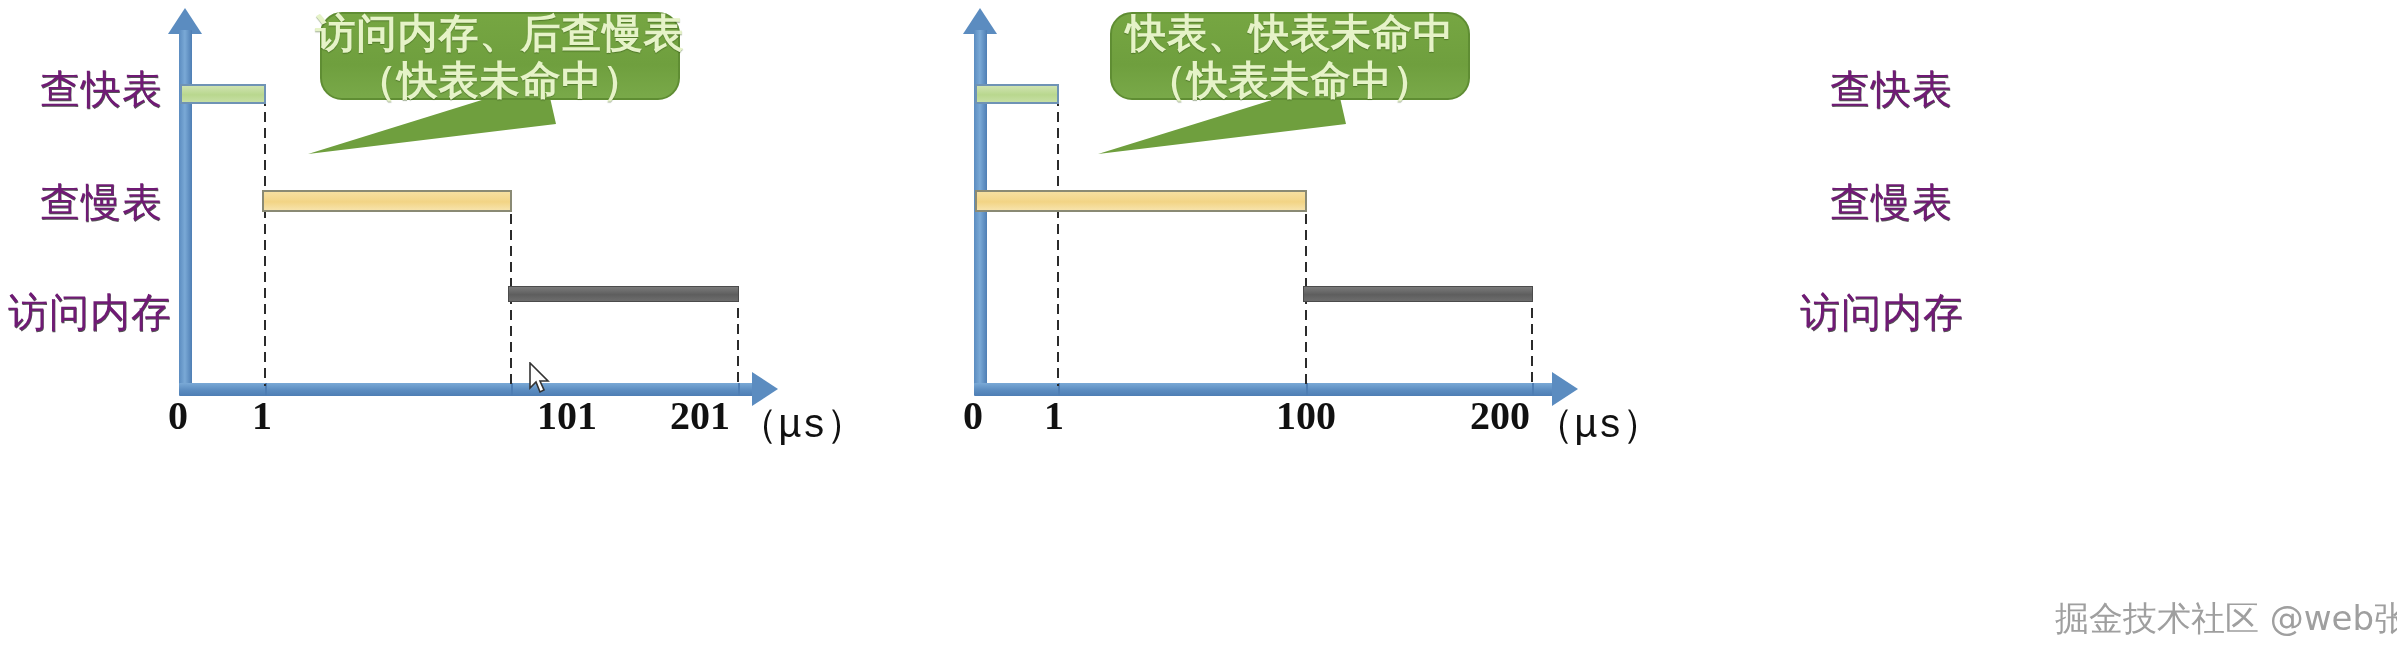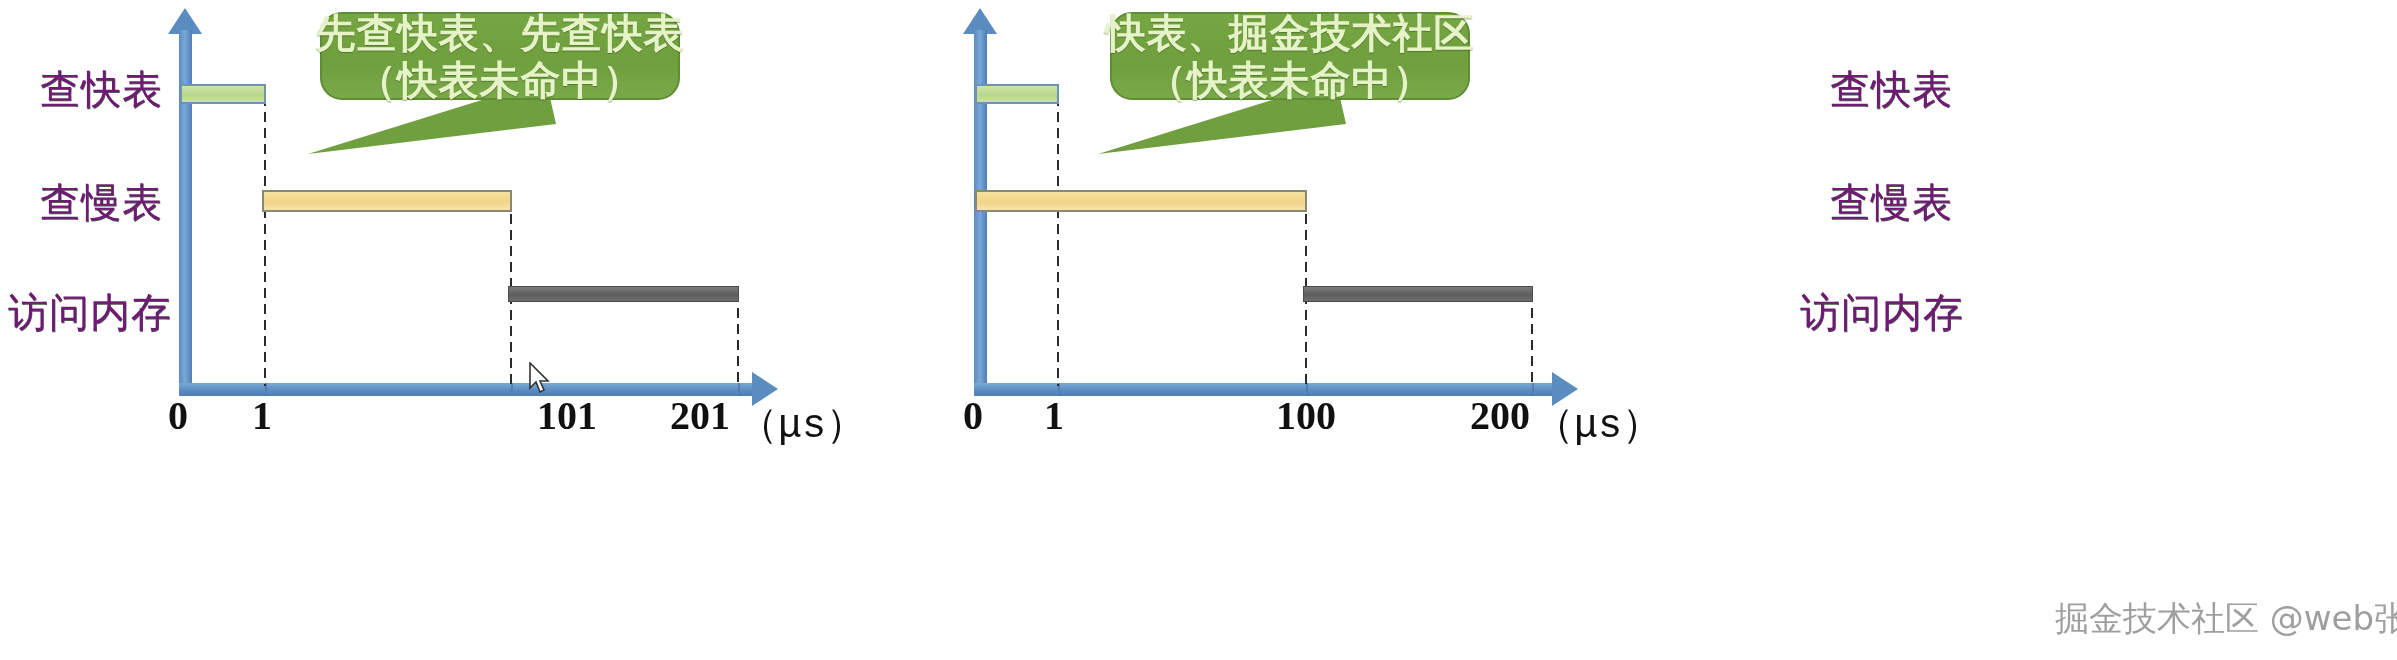--- a/index.html
+++ b/index.html
@@ -178,21 +178,21 @@
     <div class="tick-label" style="left:168px;top:392px;">0</div>
     <div class="tick-label" style="left:252px;top:392px;">1</div>
     <div class="tick-label" style="left:489px;top:392px;margin-left:48px;">101</div>
     <div class="tick-label" style="left:670px;top:392px;text-align:right;">201</div>
     <div class="unit-label" style="left:738px;top:396px;">（μs）</div>
 
     <svg class="callout-tail" style="left:300px;top:80px;width:260px;height:80px;" viewBox="0 0 260 80">
       <polygon points="246,0 256,44 8,74" fill="#6f9f3e"></polygon>
     </svg>
     <div class="callout" style="left:320px;top:12px;width:360px;height:88px;">
-      <div class="callout-line">先查快表、先查快表</div>
+      <div class="callout-line">访问内存、后查慢表</div>
       <div class="callout-line">（快表未命中）</div>
     </div>
 
     <svg class="cursor" style="left:528px;top:362px;" viewBox="0 0 26 34">
       <polygon points="2,1 2,26 8,20 12,30 16,28 12,19 20,19" fill="#ffffff" stroke="#333333" stroke-width="1.6"></polygon>
     </svg>
   </div>
 
   <div class="panel" id="panel-right">
 
@@ -221,20 +221,20 @@
     <div class="tick-label" style="left:-217px;top:392px;">0</div>
     <div class="tick-label" style="left:-136px;top:392px;">1</div>
     <div class="tick-label" style="left:96px;top:392px;">100</div>
     <div class="tick-label" style="left:290px;top:392px;">200</div>
     <div class="unit-label" style="left:354px;top:396px;">（μs）</div>
 
     <svg class="callout-tail" style="left:-90px;top:80px;width:260px;height:80px;" viewBox="0 0 260 80">
       <polygon points="246,0 256,44 8,74" fill="#6f9f3e"></polygon>
     </svg>
     <div class="callout" style="left:-70px;top:12px;width:360px;height:88px;">
-      <div class="callout-line">快表、掘金技术社区</div>
+      <div class="callout-line">快表、快表未命中</div>
       <div class="callout-line">（快表未命中）</div>
     </div>
   </div>
 
   <div class="watermark" style="left:2055px;top:596px;">掘金技术社区 @web张</div>
 
 </div>
 
 </body></html>

